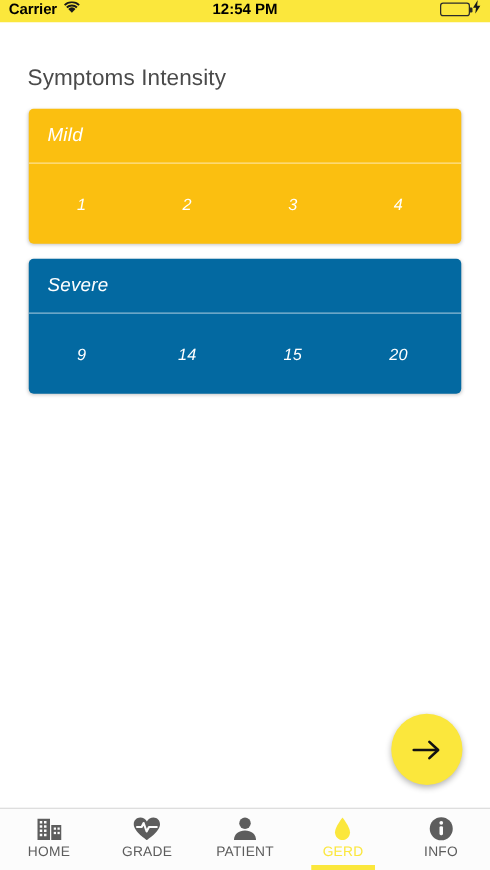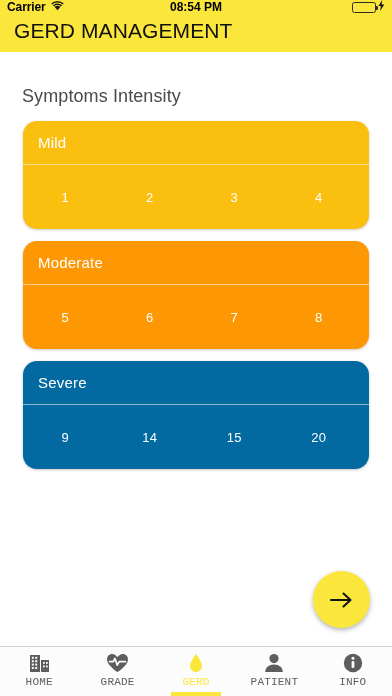--- a/index.html
+++ b/index.html
@@ -120,23 +120,24 @@
   }
 
   .cards {
     margin: 14px 23px 0 23px;
     display: flex;
     flex-direction: column;
     gap: 12px;
   }
 
   .card {
-    border-radius: 14px;
+    border-radius: 4px;
     box-shadow: 0 1px 3px rgba(0,0,0,0.22);
     overflow: hidden;
+    font-style: italic;
   }
   .card-header {
     height: 44px;
     display: flex;
     align-items: center;
     padding: 0 15px;
     color: #ffffff;
     font-size: 15px;
     letter-spacing: 0.2px;
     border-bottom: 1px solid rgba(255,255,255,0.55);
@@ -189,21 +190,20 @@
     flex: 1 1 0;
     display: flex;
     flex-direction: column;
     align-items: center;
     justify-content: flex-start;
     padding-top: 5px;
     position: relative;
     cursor: pointer;
     background: transparent;
     border: none;
-    font-family: Liberation Mono, monospace;
   }
   .tab-icon {
     height: 22px;
     display: flex;
     align-items: center;
     justify-content: center;
   }
   .tab-icon svg { display: block; }
   .tab-label {
     margin-top: 2px;
@@ -232,66 +232,52 @@
     <div class="status-left">
       <span class="carrier-text">Carrier</span>
       <span class="wifi-icon">
         <svg width="13" height="10" viewBox="0 0 13 10">
           <path d="M6.5 9.2 L3.6 6.1 A4.1 4.1 0 0 1 9.4 6.1 Z" fill="#1a1a1a"></path>
           <path d="M1.9 4.4 A6.6 6.6 0 0 1 11.1 4.4 L10.0 5.5 A5.1 5.1 0 0 0 3.0 5.5 Z" fill="#1a1a1a"></path>
           <path d="M0.2 2.6 A9.1 9.1 0 0 1 12.8 2.6 L11.8 3.6 A7.6 7.6 0 0 0 1.2 3.6 Z" fill="#1a1a1a"></path>
         </svg>
       </span>
     </div>
-    <div class="status-time">08:54 PM</div>
+    <div class="status-time">12:54 PM</div>
     <div class="status-right">
       <span class="battery">
         <span class="battery-fill"></span>
       </span>
       <span class="bolt-icon">
         <svg width="7" height="11" viewBox="0 0 7 11">
           <path d="M4.2 0 L0.4 6.1 L2.8 6.1 L2.2 11 L6.3 4.6 L3.7 4.6 Z" fill="#1a1a1a"></path>
         </svg>
       </span>
     </div>
   </div>
 
-  <div class="nav-bar">
-    <div class="nav-title">GERD MANAGEMENT</div>
-  </div>
 
   <div class="content">
 
     <div class="section-title">Symptoms Intensity</div>
 
     <div class="cards">
 
       <div class="card" style="background:#FBBF10;">
         <div class="card-header">
           <span>Mild</span>
         </div>
         <div class="card-body">
           <span class="scale-num">1</span>
           <span class="scale-num">2</span>
           <span class="scale-num">3</span>
           <span class="scale-num">4</span>
         </div>
       </div>
 
-      <div class="card" style="background:#FD9703;">
-        <div class="card-header">
-          <span>Moderate</span>
-        </div>
-        <div class="card-body">
-          <span class="scale-num">5</span>
-          <span class="scale-num">6</span>
-          <span class="scale-num">7</span>
-          <span class="scale-num">8</span>
-        </div>
-      </div>
 
       <div class="card" style="background:#0369a1;">
         <div class="card-header">
           <span>Severe</span>
         </div>
         <div class="card-body">
           <span class="scale-num">9</span>
           <span class="scale-num">14</span>
           <span class="scale-num">15</span>
           <span class="scale-num">20</span>
@@ -341,39 +327,39 @@
       <span class="tab-icon">
         <svg width="23" height="20" viewBox="0 0 23 20">
           <path d="M11.5 19 C11.5 19 1 12.3 1 6.4 C1 3.2 3.4 1 6.2 1 C8.4 1 10.4 2.3 11.5 4.2 C12.6 2.3 14.6 1 16.8 1 C19.6 1 22 3.2 22 6.4 C22 12.3 11.5 19 11.5 19 Z" fill="#5d5d5d"></path>
           <path d="M3.6 8.6 H7.3 L8.9 5.4 L11.3 12.2 L13.2 8.6 H19.4" stroke="#FCFCFC" stroke-width="1.7" fill="none" stroke-linejoin="round" stroke-linecap="round"></path>
         </svg>
       </span>
       <span class="tab-label">GRADE</span>
 
     </button>
 
-    <button class="tab active">
-      <span class="tab-icon">
-        <svg width="14" height="20" viewBox="0 0 14 20">
-          <path d="M7 1 C7 1 1 8.6 1 12.7 C1 16.2 3.7 19 7 19 C10.3 19 13 16.2 13 12.7 C13 8.6 7 1 7 1 Z" fill="#FBE73C"></path>
-        </svg>
-      </span>
-      <span class="tab-label">GERD</span>
-      <span class="tab-underline"></span>
-    </button>
-
     <button class="tab">
       <span class="tab-icon">
         <svg width="20" height="20" viewBox="0 0 20 20">
           <circle cx="10" cy="5.6" r="4.6" fill="#5d5d5d"></circle>
           <path d="M1.2 19 C1.2 14.2 5.1 11.4 10 11.4 C14.9 11.4 18.8 14.2 18.8 19 Z" fill="#5d5d5d"></path>
         </svg>
       </span>
       <span class="tab-label">PATIENT</span>
 
+    </button>
+
+    <button class="tab active">
+      <span class="tab-icon">
+        <svg width="14" height="20" viewBox="0 0 14 20">
+          <path d="M7 1 C7 1 1 8.6 1 12.7 C1 16.2 3.7 19 7 19 C10.3 19 13 16.2 13 12.7 C13 8.6 7 1 7 1 Z" fill="#FBE73C"></path>
+        </svg>
+      </span>
+      <span class="tab-label">GERD</span>
+      <span class="tab-underline"></span>
     </button>
 
     <button class="tab">
       <span class="tab-icon">
         <svg width="20" height="20" viewBox="0 0 20 20">
           <circle cx="10" cy="10" r="9.2" fill="#5d5d5d"></circle>
           <circle cx="10" cy="5.2" r="1.5" fill="#FCFCFC"></circle>
           <rect x="8.6" y="7.9" width="2.8" height="7.2" rx="1.1" fill="#FCFCFC"></rect>
         </svg>
       </span>

